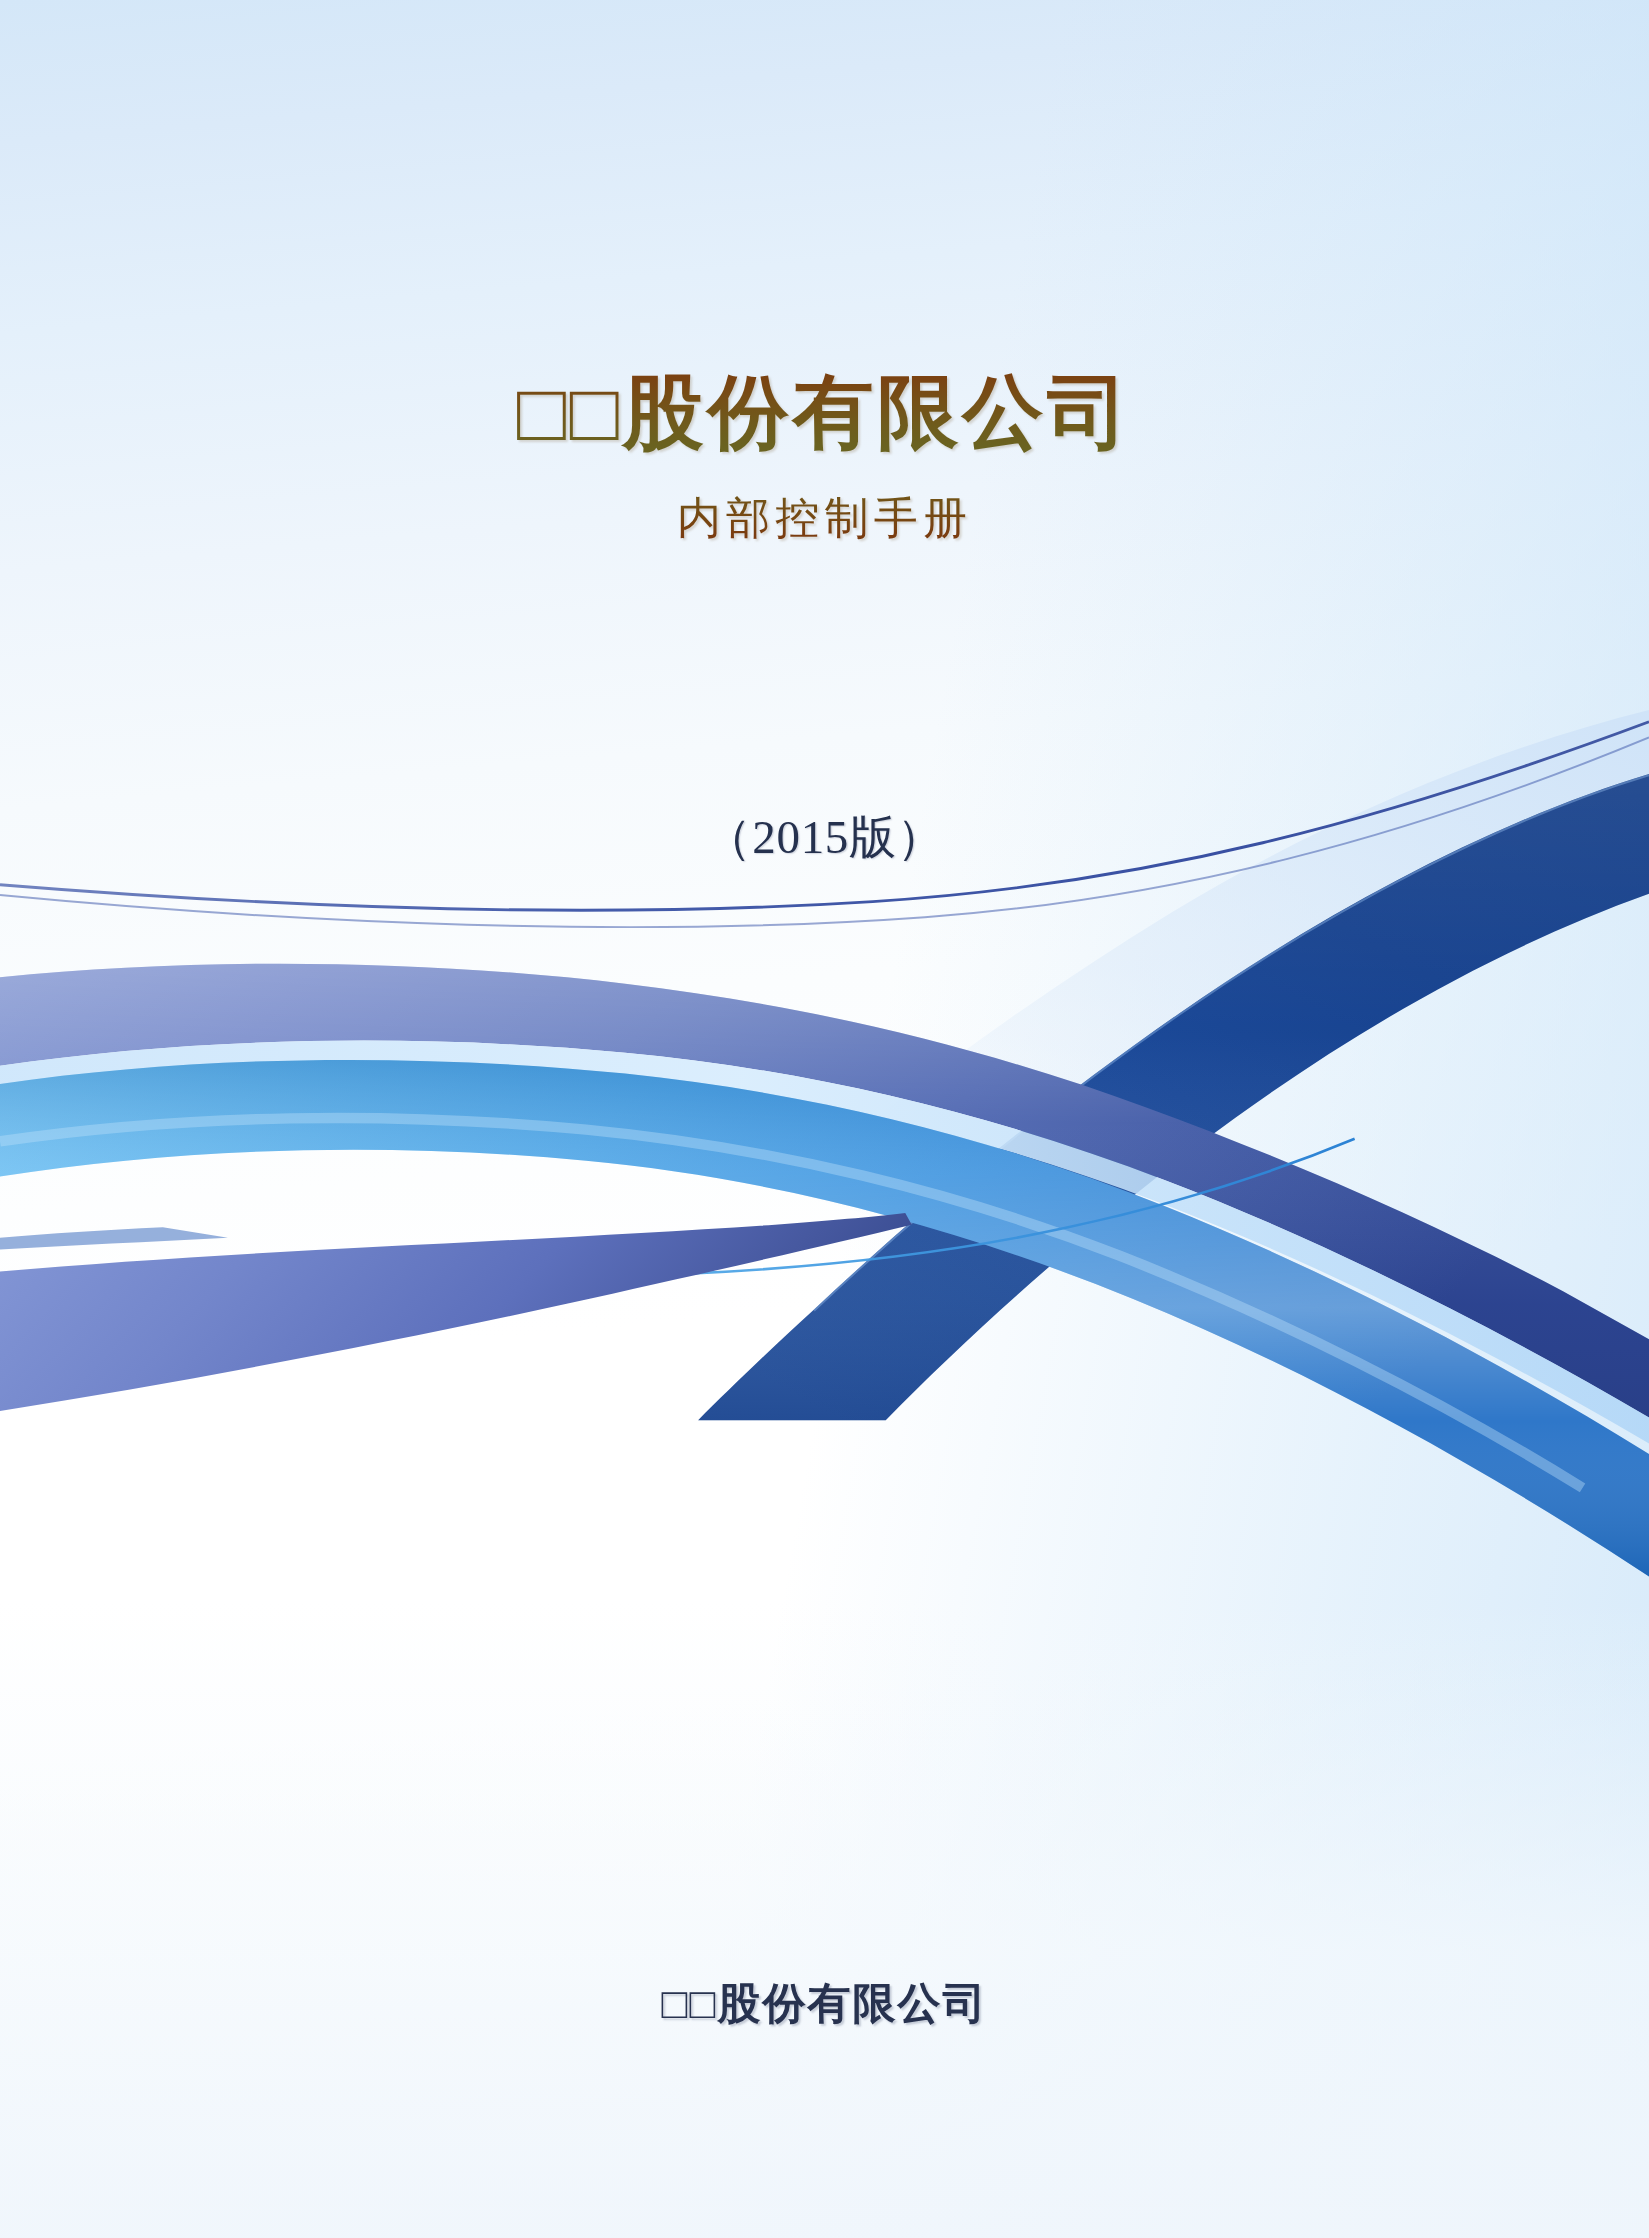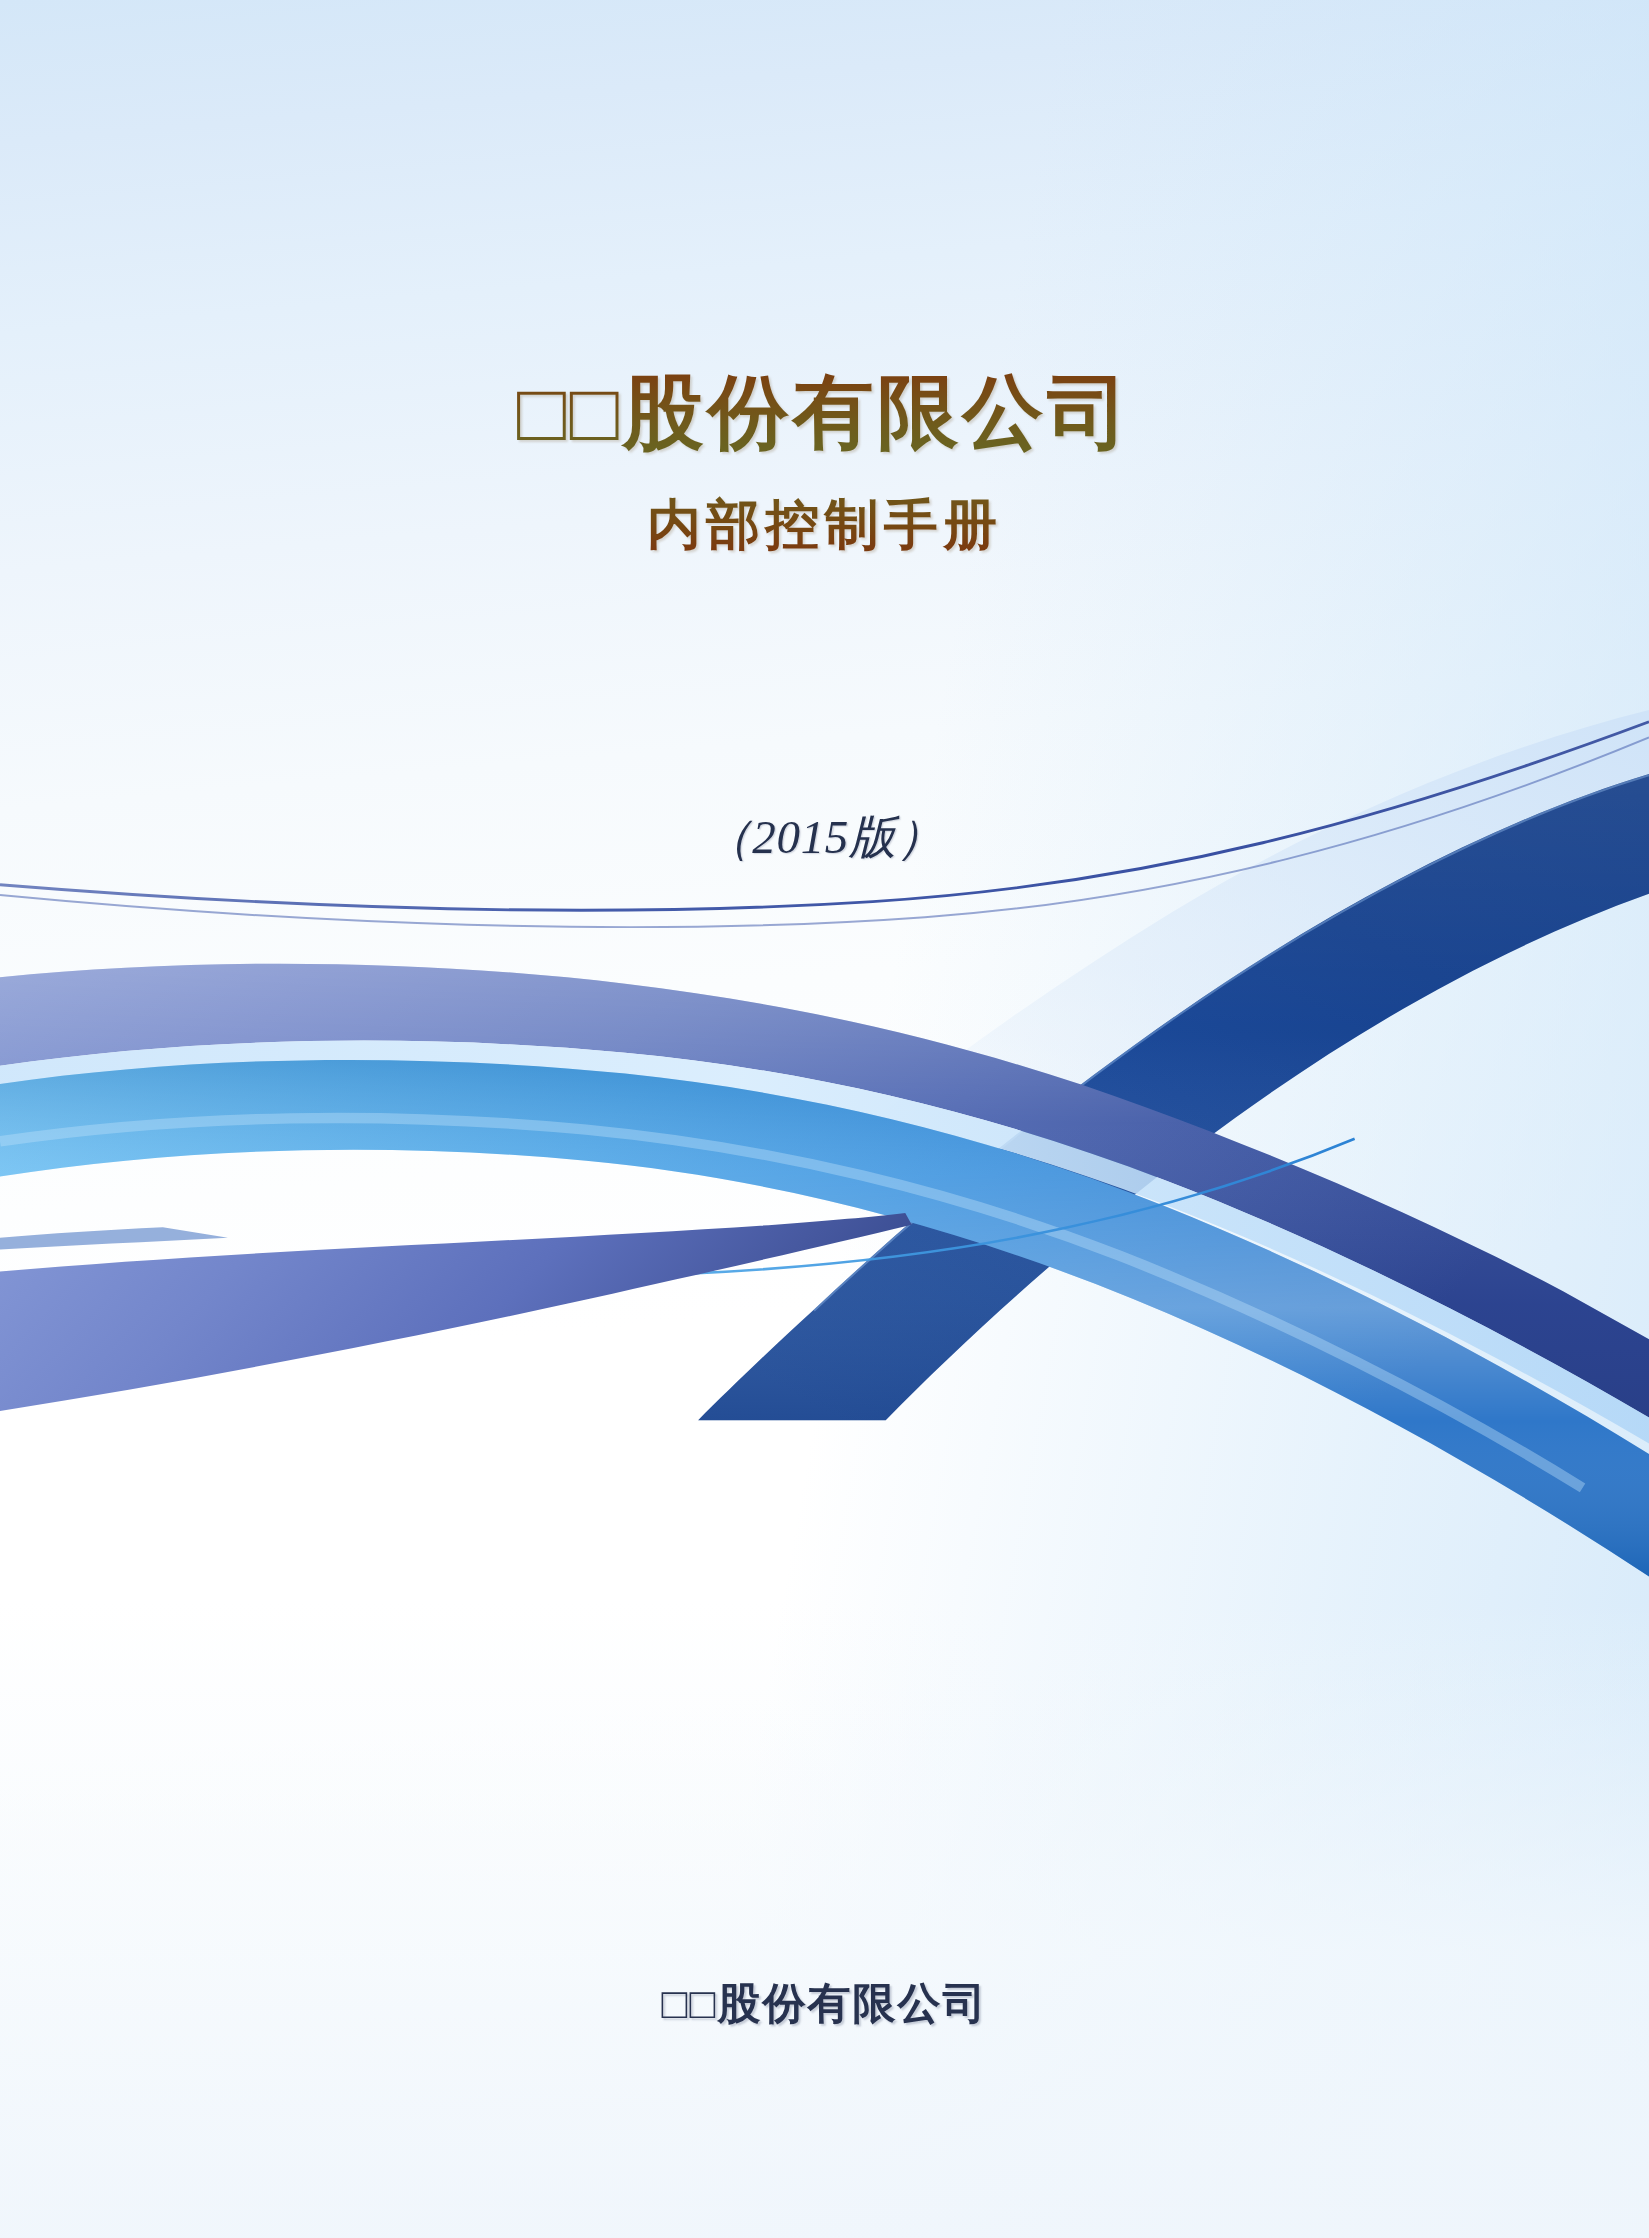--- a/index.html
+++ b/index.html
@@ -91,22 +91,22 @@
     -webkit-background-clip: text;
     background-clip: text;
     color: transparent;
     -webkit-text-fill-color: transparent;
     text-shadow: 0 0 0 rgba(0,0,0,0);
     filter: drop-shadow(2px 2px 1.3px rgba(120,90,50,0.22));
   }
 
   .doc-subtitle {
     font-family: "Liberation Sans", "DejaVu Sans", sans-serif;
-    font-size: 54px;
-    font-weight: 700;
+    font-size: 44px;
+    font-weight: 400;
     letter-spacing: 5.2px;
     line-height: 1.2;
     margin: 0;
     padding-top: 31px;
     background-image: linear-gradient(to bottom,
         #6d6420 0%,
         #6d6020 14%,
         #715418 42%,
         #764812 68%,
         #7a3d10 88%,
@@ -118,21 +118,20 @@
     filter: drop-shadow(2px 2px 1.3px rgba(120,90,50,0.22));
   }
 
   #version-block {
     position: absolute;
     left: 0;
     right: 0;
     top: 806px;
     text-align: center;
     z-index: 5;
-    font-style: italic;
   }
   .doc-version {
     font-family: "Liberation Serif", "DejaVu Serif", serif;
     font-size: 47px;
     font-weight: 400;
     letter-spacing: 0.7px;
     color: #25314e;
     margin: 0;
     text-shadow: 1.3px 1.3px 1.3px rgba(90,100,130,0.25);
   }

